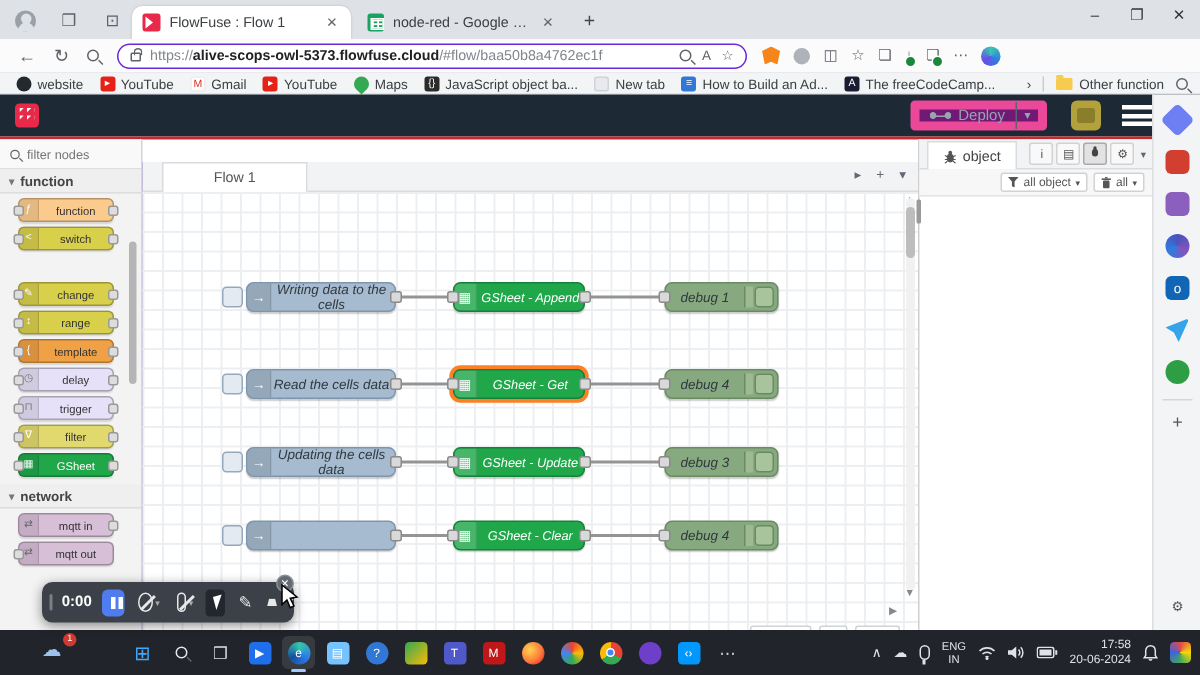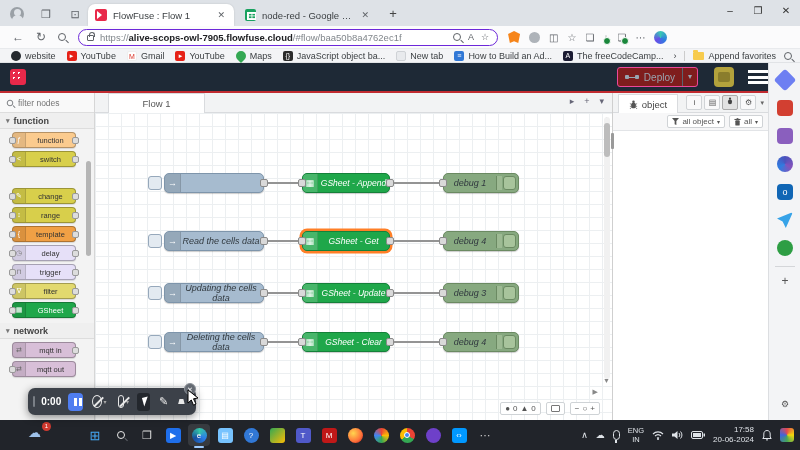--- a/index.html
+++ b/index.html
@@ -49,21 +49,21 @@
   .bm-right{margin-left:auto;display:flex;align-items:center;gap:8px;margin-right:8px}
   .folder{width:11px;height:8px;background:#f7cb4d;border-radius:1px;position:relative}
   .folder:before{content:"";position:absolute;left:0;top:-2px;width:5px;height:2px;background:#f7cb4d;border-radius:1px 1px 0 0}
   .sep{width:1px;height:10px;background:#ccc}
 
   
   .nr-header{position:absolute;left:0;top:63px;width:800px;height:28px;background:#1e2936;display:flex;align-items:center}
   .nr-logo{width:16px;height:16px;margin-left:10px;border-radius:3px;background:#e8294a;position:relative}
   .nr-logo:after{content:"";position:absolute;left:3px;top:3px;width:10px;height:10px;background:linear-gradient(135deg,#fff 2px,transparent 2px) 0 0/5px 5px}
   .nr-title{color:#fff;font-size:12px;margin-left:9px;letter-spacing:.2px}
-  .deploy{position:absolute;right:102px;top:4px;height:20px;display:flex;align-items:center;background:#7f1d1d;border:1px solid #ec4899;border-radius:3px;color:#98a4b0;font-size:10px}
+  .deploy{position:absolute;right:102px;top:4px;height:20px;display:flex;align-items:center;background:#701a75;border:6px solid #ec4899;border-radius:3px;color:#98a4b0;font-size:10px}
   .deploy .dep-ico{width:14px;height:8px;margin:0 5px 0 7px;background:
      radial-gradient(circle 2px at 2px 4px,#98a4b0 2px,transparent 2.5px),
      radial-gradient(circle 2px at 12px 4px,#98a4b0 2px,transparent 2.5px),
      linear-gradient(#98a4b0,#98a4b0) 2px 3.5px/10px 1px no-repeat}
   .deploy .lbl{margin-right:7px}
   .deploy .caret{border-left:1px solid #5a6570;padding:0 5px;font-size:8px;line-height:18px}
   .nr-avatar{position:absolute;right:66px;top:4px;width:20px;height:20px;border-radius:4px;background:#b3a23c;overflow:hidden}
   .nr-avatar:after{content:"";position:absolute;left:4px;top:5px;width:12px;height:10px;background:#8a7d2c;border-radius:2px}
   .burger{position:absolute;right:30px;top:7px;width:22px;height:14px;background:
      linear-gradient(#fff,#fff) 0 0/22px 3px no-repeat,
@@ -79,21 +79,21 @@
   .pal-cat .chev{font-size:7px;color:#777}
   .pnode{position:relative;width:64px;height:16px;border-radius:4px;margin:3px 0 0 12px;border:1px solid rgba(0,0,0,.28);display:flex;align-items:center;box-shadow:0 1px 1px rgba(0,0,0,.12)}
   .pnode .pic{width:13px;height:100%;background:rgba(0,0,0,.09);border-right:1px solid rgba(0,0,0,.12);color:#fff;font-size:7px;text-align:center;line-height:14px;border-radius:3px 0 0 3px}
   .pnode .plbl{flex:1;text-align:center;font-size:7.5px;color:#333}
   .pnode .plbl.w{color:#fff}
   .pnode .pp{position:absolute;width:7px;height:7px;border-radius:2px;background:#ddd;border:1px solid #999;top:3.5px}
   .pnode .ppl{left:-4px}.pnode .ppr{right:-4px}
   .pal-scroll{position:absolute;right:3px;top:68px;width:5px;height:95px;background:#b5b5b5;border-radius:3px}
 
   
-  .canvas{position:absolute;left:95px;top:93px;width:517px;height:327px;background:#4c1d95}
+  .canvas{position:absolute;left:95px;top:108px;width:517px;height:327px;background:#4c1d95}
   .flowtabs{position:absolute;left:0;top:0;width:100%;height:20px;background:#f2f3f4;border-bottom:1px solid #d9dbde}
   .flowtab{position:absolute;left:13px;top:0;width:97px;height:20px;background:#fff;border:1px solid #d9dbde;border-bottom:none;font-size:9.5px;color:#555;text-align:center;line-height:20px}
   .ft-ctl{position:absolute;right:8px;top:3px;display:flex;gap:10px;color:#667;font-size:9px}
   .workspace{position:absolute;left:0;top:20px;width:517px;height:307px;overflow:hidden;background:
      linear-gradient(#eceff1 1px,transparent 1px) 0 0/13px 13px,
      linear-gradient(90deg,#eceff1 1px,transparent 1px) 0 0/13px 13px,#fff}
   .wire{position:absolute;height:2px;background:#949494}
   .fnode{position:absolute;height:20px;border-radius:5px;display:flex;align-items:center;box-shadow:0 1px 1px rgba(0,0,0,.2);font-size:9px;font-style:italic}
   .port{position:absolute;width:8px;height:8px;border-radius:2px;background:#d9d9d9;border:1px solid #8a8a8a;top:5px}
   .pl{left:-5px}.pr{right:-5px}
@@ -197,21 +197,21 @@
     </div>
   </div>
 
   <div class="addrbar">
     <span class="nav-ic">←</span>
     <span class="nav-ic">↻</span>
     <span class="nav-ic"><span class="mag"></span></span>
     <div class="urlpill">
       <span class="lock"></span>
       <span class="url-scheme">https://</span>
-        <span class="url-host">alive-scops-owl-7905.flowfuse.cloud</span>
+        <span class="url-host">alive-scops-owl-5373.flowfuse.cloud</span>
         <span class="url-path">/#flow/baa50b8a4762ec1f</span>
       <span class="pill-right">
         <span class="mag"></span>
         <span>A</span>
         <span>☆</span>
       </span>
     </div>
     <div class="ext">
       <span class="fox"></span>
       <span class="graydot"></span>
@@ -260,21 +260,21 @@
       </span>
     <span class="bm">
         <span class="bi" style="background:#1b1b32">A</span>
         <span>The freeCodeCamp...</span>
       </span>
     <span class="bm-right">
       <span>›</span>
       <span class="sep"></span>
       <span class="bm" style="margin-left:0">
           <span class="folder"></span>
-          <span>Append favorites</span>
+          <span>Other function</span>
         </span>
       <span class="mag"></span>
     </span>
   </div>
 
   <div class="nr-header">
     <div class="nr-logo"></div>
     <div class="deploy">
       <span class="dep-ico"></span>
       <span class="lbl">Deploy</span>
@@ -375,20 +375,21 @@
       </div>
     </div>
     <div class="workspace">
 
       <div class="wire" style="left:170px;top:69px;width:38px"></div>
       <div class="wire" style="left:294px;top:69px;width:55px"></div>
       <div class="fnode inject" style="left:53px;top:60px">
         <span class="inj-btn"></span>
         <span class="inj-body">
             <span class="inj-ico">→</span>
+            <span class="inj-lbl">Writing data to the cells</span>
             <span class="port pr"></span>
           </span>
       </div>
       <div class="fnode gsheet" style="left:207px;top:60px">
         <span class="port pl"></span>
         <span class="gs-ico">▦</span>
         <span class="gs-lbl">GSheet - Append</span>
         <span class="port pr"></span>
       </div>
       <div class="fnode dbg" style="left:348px;top:60px">
@@ -443,21 +444,20 @@
         <span class="dbg-strip"></span>
         <span class="dbg-btn"></span>
       </div>
 
       <div class="wire" style="left:170px;top:228px;width:38px"></div>
       <div class="wire" style="left:294px;top:228px;width:55px"></div>
       <div class="fnode inject" style="left:53px;top:219px">
         <span class="inj-btn"></span>
         <span class="inj-body">
             <span class="inj-ico">→</span>
-            <span class="inj-lbl">Deleting the cells data</span>
             <span class="port pr"></span>
           </span>
       </div>
       <div class="fnode gsheet" style="left:207px;top:219px">
         <span class="port pl"></span>
         <span class="gs-ico">▦</span>
         <span class="gs-lbl">GSheet - Clear</span>
         <span class="port pr"></span>
       </div>
       <div class="fnode dbg" style="left:348px;top:219px">

